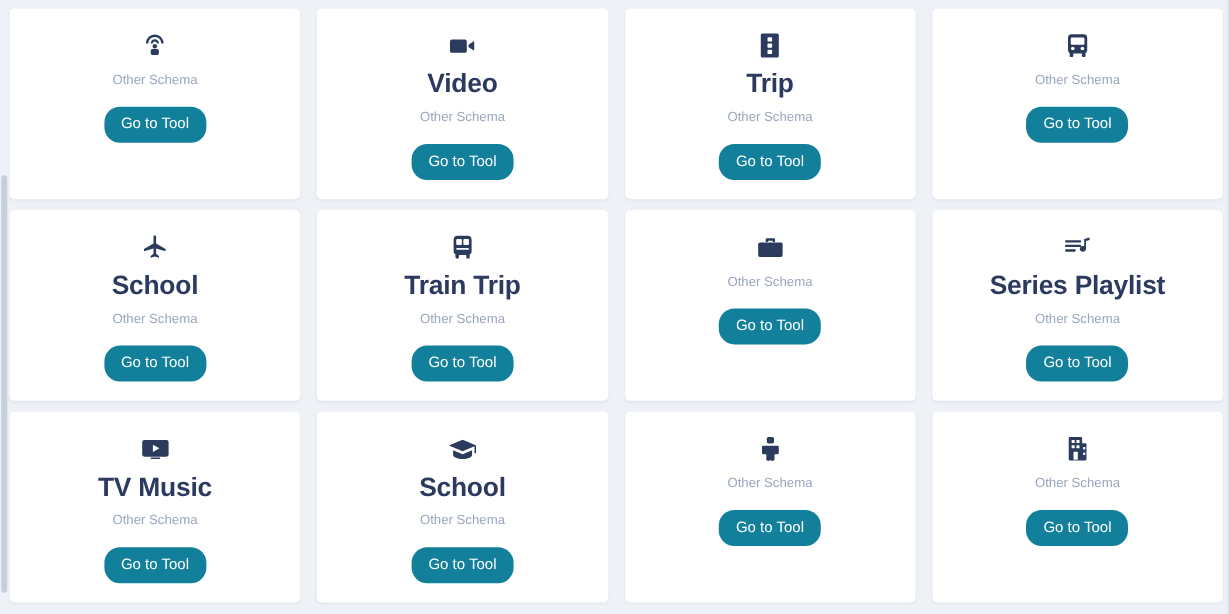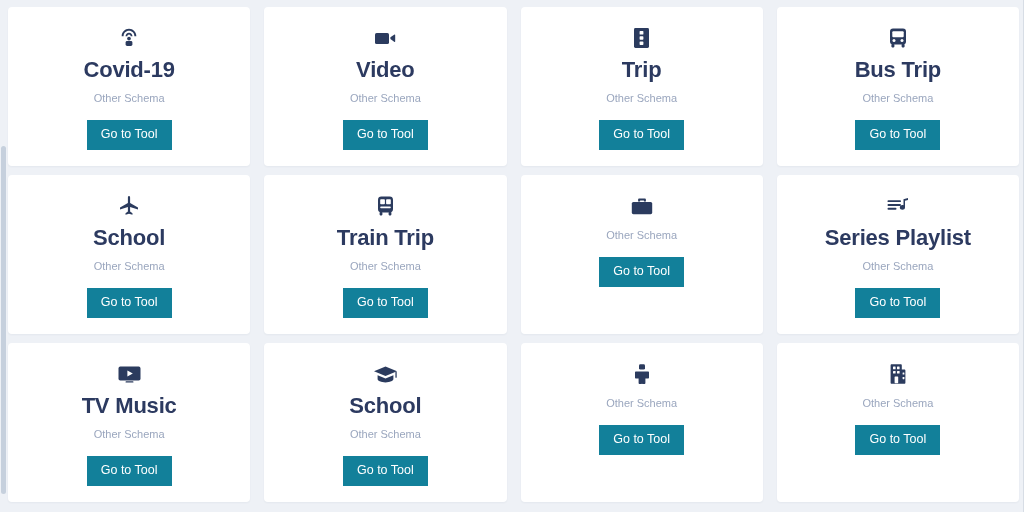--- a/index.html
+++ b/index.html
@@ -92,21 +92,21 @@
     font-size: 11px;
     color: #9aa6be;
     text-align: center;
   }
 
   .card-button {
     margin-top: 16px;
     background: #12809a;
     color: #ffffff;
     border: none;
-    border-radius: 0;
+    border-radius: 13px;
     font-family: "Liberation Sans", sans-serif;
     font-size: 12.5px;
     padding: 8px 14px 9px 14px;
     cursor: pointer;
     line-height: 1;
   }
 </style>
 </head>
 <body>
 
@@ -120,21 +120,20 @@
 
     <div class="card">
       <div class="card-icon">
         <svg width="22" height="22" viewBox="0 0 24 24" fill="currentColor">
           <path d="M12 2C7.6 2 4 5.6 4 10h2.1C6.1 6.7 8.7 4.1 12 4.1s5.9 2.6 5.9 5.9H20c0-4.4-3.6-8-8-8z"></path>
           <path d="M12 6.2c-2.1 0-3.8 1.7-3.8 3.8h2c0-1 .8-1.8 1.8-1.8s1.8.8 1.8 1.8h2c0-2.1-1.7-3.8-3.8-3.8z"></path>
           <circle cx="12" cy="12.6" r="2"></circle>
           <rect x="8.3" y="15.2" width="7.4" height="5.4" rx="1.6"></rect>
         </svg>
       </div>
-      <div class="card-title">Covid-19</div>
       <div class="card-subtitle">Other Schema</div>
       <button class="card-button">Go to Tool</button>
     </div>
 
     <div class="card">
       <div class="card-icon">
         <svg width="24" height="20" viewBox="0 0 24 20" fill="currentColor">
           <rect x="2" y="5" width="14" height="11" rx="1.6"></rect>
           <path d="M17.4 9.3l4.1-2.8c.3-.2.7 0 .7.4v6.6c0 .4-.4.6-.7.4l-4.1-2.8V9.3z"></path>
         </svg>
@@ -162,21 +161,20 @@
       <div class="card-icon">
         <svg width="20" height="22" viewBox="0 0 20 22" fill="currentColor">
           <rect x="2" y="1.5" width="16" height="16" rx="3"></rect>
           <rect x="4.3" y="4.2" width="11.4" height="6" rx="1" fill="#ffffff"></rect>
           <circle cx="6" cy="13.4" r="1.5" fill="#ffffff"></circle>
           <circle cx="14" cy="13.4" r="1.5" fill="#ffffff"></circle>
           <rect x="3.4" y="17" width="3" height="3.4" rx="0.8"></rect>
           <rect x="13.6" y="17" width="3" height="3.4" rx="0.8"></rect>
         </svg>
       </div>
-      <div class="card-title">Bus Trip</div>
       <div class="card-subtitle">Other Schema</div>
       <button class="card-button">Go to Tool</button>
     </div>
 
     <div class="card">
       <div class="card-icon">
         <svg width="22" height="22" viewBox="0 0 24 24" fill="currentColor">
           <path d="M13.2 2.6c0-.8-.6-1.5-1.2-1.5s-1.2.7-1.2 1.5v6.1L2.2 13.6v2.1l8.6-2.6v4.9l-2.6 1.9v1.6l3.8-1.1 3.8 1.1v-1.6l-2.6-1.9v-4.9l8.6 2.6v-2.1l-8.6-4.9V2.6z"></path>
         </svg>
       </div>

